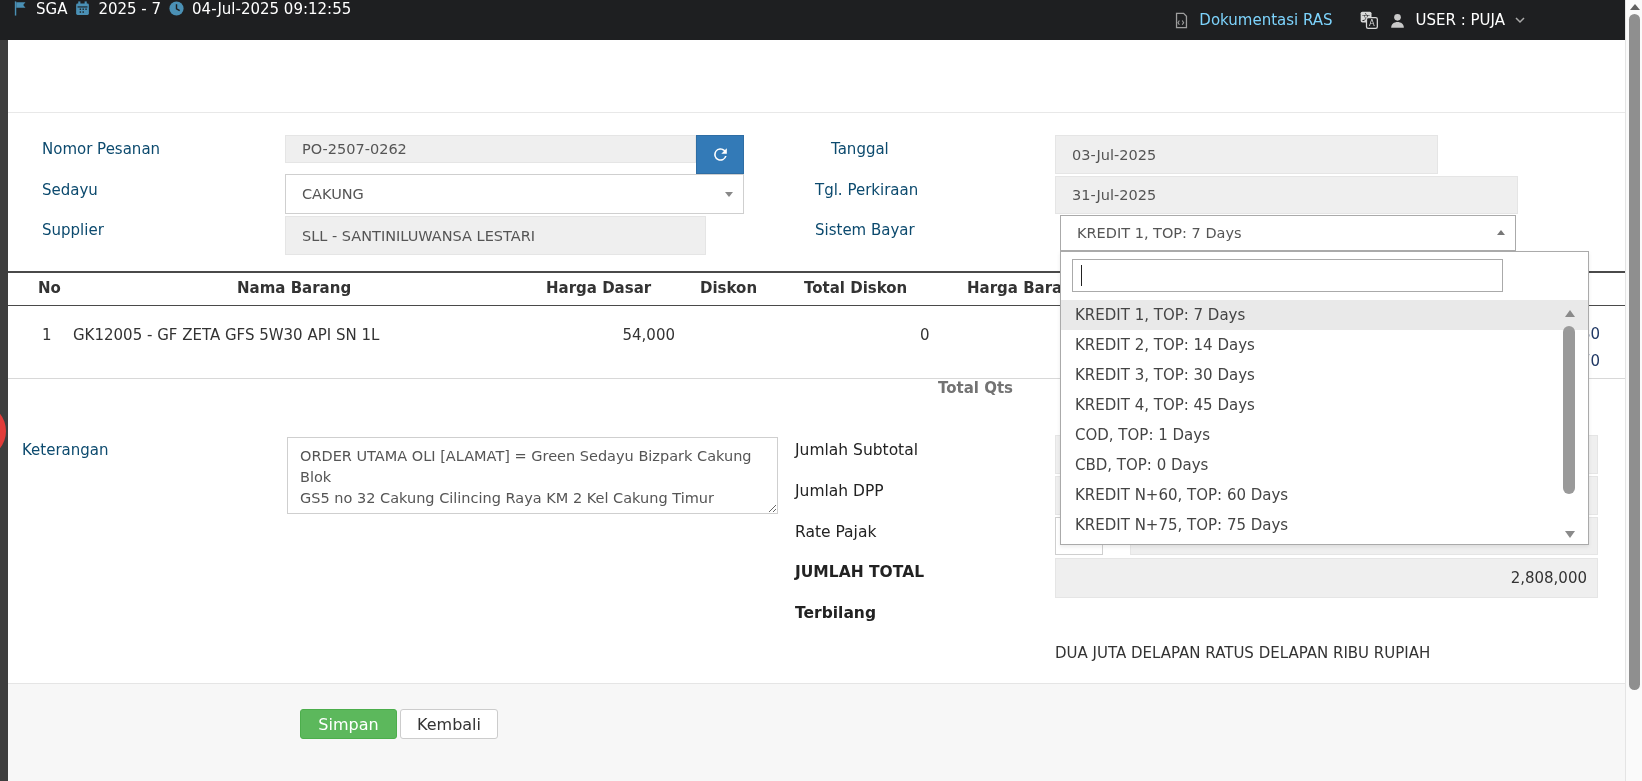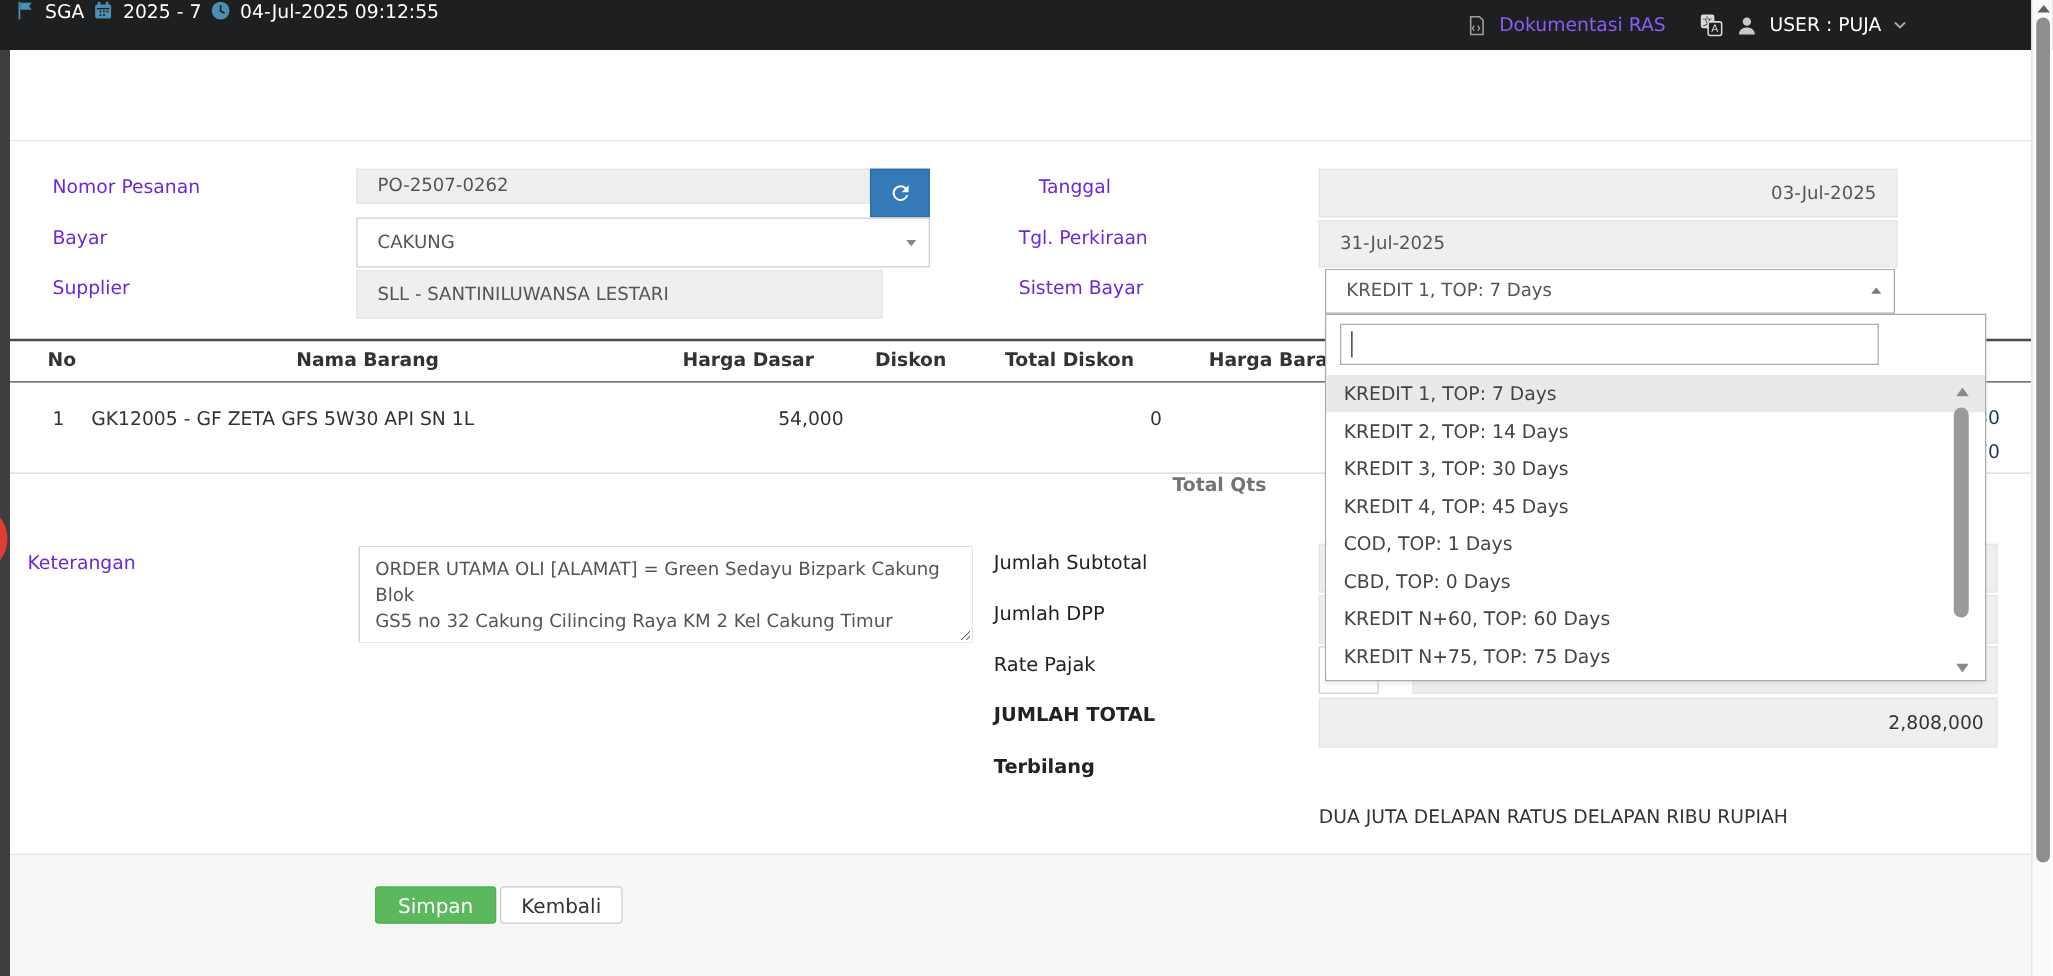--- a/index.html
+++ b/index.html
@@ -6,39 +6,39 @@
   html,body { width:1642px; height:781px; overflow:hidden; }
   body { font-family:"DejaVu Sans","Liberation Sans",sans-serif; font-size:15px; color:#333; background:#fff; position:relative; }
   #stage { position:absolute; left:0; top:0; width:1642px; height:781px; background:#fff; overflow:hidden; }
   .abs { position:absolute; }
 
   
   #topbar { position:absolute; left:0; top:0; width:1642px; height:40px; background:#1e1f21; color:#fff; }
   .tb-left { position:absolute; left:12px; top:0; height:40px; display:flex; align-items:flex-start; gap:7px; }
   .tb-right { position:absolute; right:116px; top:0; height:40px; display:flex; align-items:center; gap:9px; }
   .tb-text { font-size:15px; color:#fff; }
-  .tb-muted { color:#8b5cf6; font-size:15px; }
+  .tb-muted { color:#7dd3fc; font-size:15px; }
   .tb-ico { display:inline-flex; width:17px; height:17px; }
 
   
   #pagescroll { position:absolute; right:0; top:0; width:17px; height:781px; background:#fafafa; border-left:1px solid #e4e4e4; z-index:50; }
   #pagescroll .up-arrow { position:absolute; left:4px; top:4px; width:0; height:0; border-left:5px solid transparent; border-right:5px solid transparent; border-bottom:6px solid #606060; }
   #pagescroll .thumb { position:absolute; left:3px; top:14px; width:11px; height:676px; background:#8f8f8f; border-radius:6px; }
 
   
   #leftstrip { position:absolute; left:0; top:40px; width:8px; height:741px; background:#3e3e3e; overflow:visible; }
   #red-fragment { position:absolute; left:-38px; top:366px; width:44px; height:50px; background:#e23c39; border-radius:50%; }
 
   
   #page-title { position:absolute; left:30px; top:70px; font-size:27px; color:#6f6f6f; }
   #page-subtitle { font-size:14px; color:#9c9c9c; margin-left:8px; }
   #title-divider { position:absolute; left:8px; top:112px; width:1617px; height:1px; background:#e8e8e8; }
 
   
-  .flabel { position:absolute; font-size:15px; color:#6d28d9; }
+  .flabel { position:absolute; font-size:15px; color:#0c4a6e; }
   .field { position:absolute; background:#efefef; border:1px solid #e5e5e5; color:#555; font-size:14.5px; display:flex; align-items:center; padding:0 16px; }
   .field input { border:none; background:transparent; width:100%; font:inherit; color:inherit; outline:none; }
   .selectbox { position:absolute; background:#fff; border:1px solid #cfcfcf; color:#555; font-size:14.5px; display:flex; align-items:center; padding:0 16px; }
   .caret-down { position:absolute; right:10px; top:50%; margin-top:-2px; width:0; height:0; border-left:4.5px solid transparent; border-right:4.5px solid transparent; border-top:5px solid #888; }
   .caret-up { position:absolute; right:10px; top:50%; margin-top:-3px; width:0; height:0; border-left:4.5px solid transparent; border-right:4.5px solid transparent; border-bottom:5px solid #777; }
   #btn-refresh { position:absolute; left:696px; top:135px; width:48px; height:39px; background:#337ab7; border:1px solid #2e6da4; display:flex; align-items:center; justify-content:center; cursor:pointer; }
 
   
   .tline { position:absolute; left:8px; width:1617px; background:#4a4a4a; }
   .th { position:absolute; font-weight:bold; font-size:15px; color:#333; top:279px; }
@@ -153,33 +153,33 @@
     <input value="PO-2507-0262" style="">
   </div>
   <div id="btn-refresh">
     <span style="display:inline-flex;">
       <svg viewBox="0 0 24 24" width="19" height="19">
           <path d="M17.65 6.35A8 8 0 1 0 19.73 14h-2.08A6 6 0 1 1 12 6c1.66 0 3.14.69 4.22 1.78L13 11h7V4l-2.35 2.35z" fill="#fff"></path>
         </svg>
     </span>
   </div>
 
-  <div class="flabel" style="left:42px; top:181px;">Bayar</div>
+  <div class="flabel" style="left:42px; top:181px;">Sedayu</div>
   <div class="selectbox" style="left:285px; top:174px; width:459px; height:40px;">
     <span>CAKUNG</span>
     <span class="caret-down"></span>
   </div>
 
   <div class="flabel" style="left:42px; top:221px;">Supplier</div>
   <div class="field" style="left:285px; top:216px; width:421px; height:39px;">
     <span>SLL - SANTINILUWANSA LESTARI</span>
   </div>
 
   <div class="flabel" style="left:815px; top:140px;margin-left:16px;">Tanggal</div>
-  <div class="field" style="left:1055px; top:135px; width:463px; height:39px;justify-content:flex-end;">
+  <div class="field" style="left:1055px; top:135px; width:383px; height:39px;">
     <span>03-Jul-2025</span>
   </div>
 
   <div class="flabel" style="left:815px; top:181px;">Tgl. Perkiraan</div>
   <div class="field" style="left:1055px; top:176px; width:463px; height:38px;">
     <span>31-Jul-2025</span>
   </div>
 
   <div class="flabel" style="left:815px; top:221px;">Sistem Bayar</div>
 

